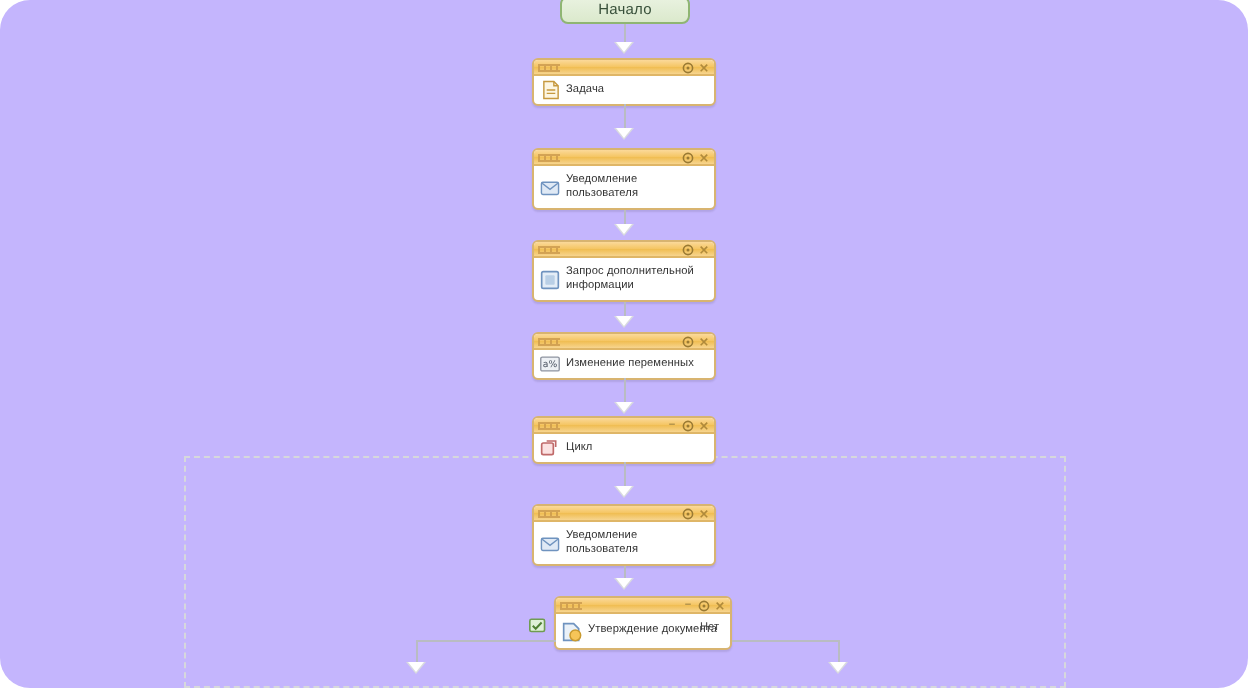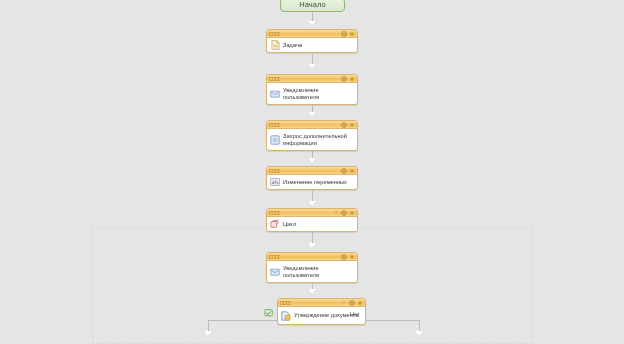--- a/index.html
+++ b/index.html
@@ -10,21 +10,22 @@
   body {
     font-family: "Liberation Sans", sans-serif;
     width: 624px;
     height: 344px;
     overflow: hidden;
   }
   #canvas {
     position: relative;
     width: 624px;
     height: 344px;
-    background: #e5e5e5;
+    background: #c4b5fd;
+    border-radius: 15px;
   }
 
   
   .start-node {
     position: absolute;
     box-sizing: border-box;
     background: linear-gradient(to bottom, #e9f2e0 0%, #dbe9cc 100%);
     border: 1px solid #8fb573;
     border-radius: 4px;
     color: #38503a;

